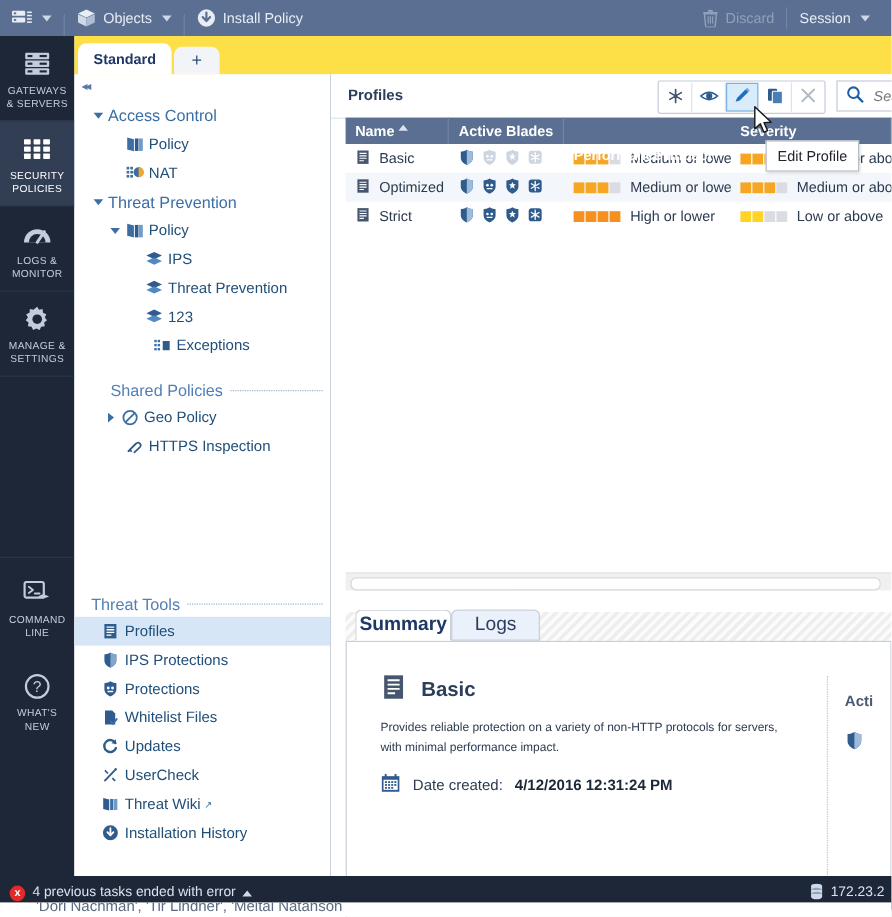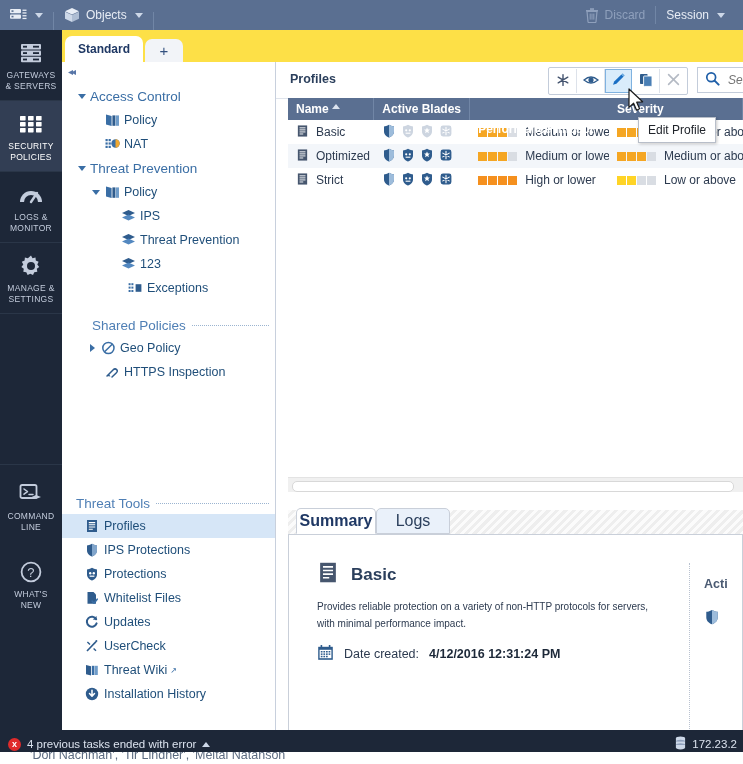--- a/index.html
+++ b/index.html
@@ -149,20 +149,29 @@
           <svg width="16" height="16" viewBox="0 0 16 16">
             <path d="M8 1 L15 4.3 L8 7.6 L1 4.3 Z" fill="#e8edf5"></path>
             <path d="M1 4.8 L8 8.1 L8 15 L1 11.7 Z" fill="#cdd8e8"></path>
             <path d="M15 4.8 L8 8.1 L8 15 L15 11.7 Z" fill="#aebdd3"></path>
           </svg>
         </span>
         <span>Objects</span>
         <span class="caret-sm"></span>
       </div>
       <div class="tb-sep"></div>
+      <div class="tb-item">
+        <span class="ico">
+          <svg width="16" height="16" viewBox="0 0 16 16">
+            <circle cx="8" cy="8" r="7.2" fill="#e8edf5"></circle>
+            <path d="M8 3.4 L8 9.4 M4.9 7.2 L8 10.6 L11.1 7.2" stroke="#5a6f91" stroke-width="1.8" fill="none" stroke-linecap="round" stroke-linejoin="round"></path>
+          </svg>
+        </span>
+        <span>Install Policy</span>
+      </div>
     </div>
     <div class="tb-right">
       <div class="tb-item dim">
         <span class="ico">
           <svg width="14" height="15" viewBox="0 0 14 15">
             <path d="M2 3.4 h10 l-1 10.3 a1 1 0 0 1 -1 .9 h-6 a1 1 0 0 1 -1 -.9 Z" fill="none" stroke="#8fa0bc" stroke-width="1.2"></path>
             <rect x="1" y="2" width="12" height="1.5" fill="#8fa0bc"></rect>
             <rect x="5" y="0.2" width="4" height="1.7" fill="#8fa0bc"></rect>
             <path d="M5.2 5.6 v6 M7 5.6 v6 M8.8 5.6 v6" stroke="#8fa0bc" stroke-width="1"></path>
           </svg>

